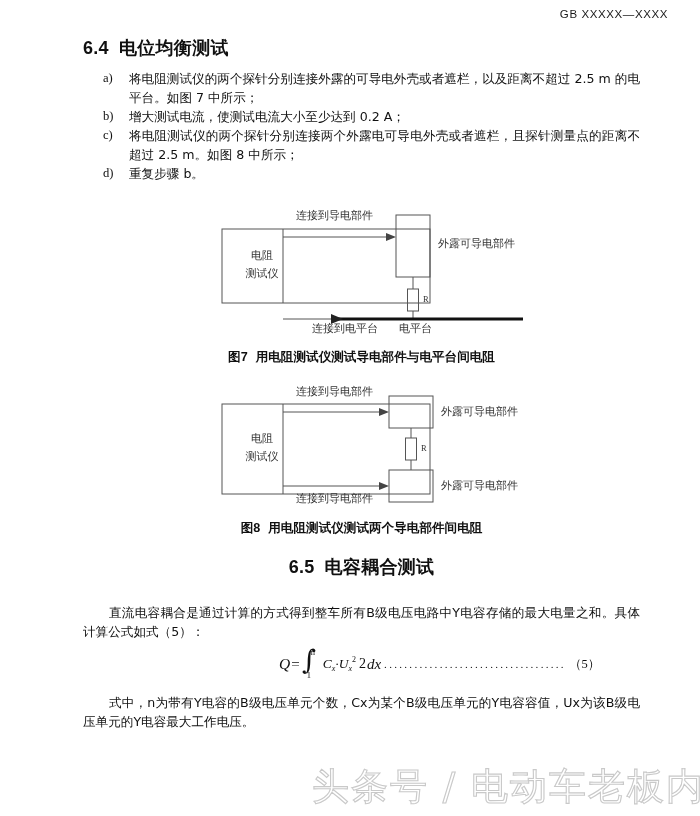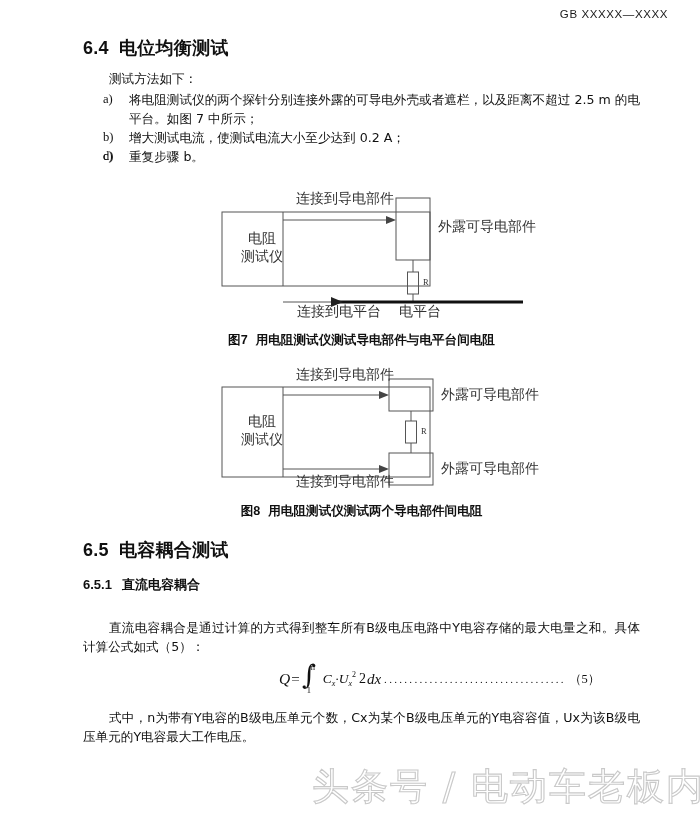--- a/index.html
+++ b/index.html
@@ -110,21 +110,21 @@
     margin-right: 8px;
   }
 
   .diagram {
     position: relative;
     width: 557px;
   }
   .diagram svg { display: block; }
   .dg-label {
     position: absolute;
-    font-size: 14px;
+    font-size: 11px;
     color: #333;
     white-space: nowrap;
     line-height: 13px;
   }
   .dg-label.r { font-family: "Liberation Serif", serif; font-size: 8.5px; }
 
   
   .formula-row {
     position: relative;
     height: 42px;
@@ -228,33 +228,33 @@
 
   <div class="header">GB XXXXX—XXXX</div>
 
   <div class="content">
 
     <div class="h2">
       <span class="num">6.4</span><span>电位均衡测试</span>
     </div>
 
 
-    <p class="para indent">测试方法如下：</p>
 
     <ul class="steps">
       <li>
         <span class="mark">a)</span>
         <span>将电阻测试仪的两个探针分别连接外露的可导电外壳或者遮栏，以及距离不超过 2.5 m 的电平台。如图 7 中所示；</span>
       </li>
       <li>
         <span class="mark">b)</span>
         <span>增大测试电流，使测试电流大小至少达到 0.2 A；</span>
       </li>
       <li>
         <span class="mark">c)</span>
+        <span>将电阻测试仪的两个探针分别连接两个外露电可导电外壳或者遮栏，且探针测量点的距离不超过 2.5 m。如图 8 中所示；</span>
       </li>
       <li>
         <span class="mark">d)</span>
         <span>重复步骤 b。</span>
       </li>
     </ul>
 
     <div class="figure" style="margin-top:14px;">
       <div class="diagram" style="height:128px;">
         <svg width="557" height="128" viewBox="0 0 557 128">
@@ -282,21 +282,21 @@
 
         <div class="dg-label" style="left:158px; top:52px; text-align:center; width:42px;">电阻</div>
         <div class="dg-label" style="left:152px; top:70px; text-align:center; width:54px;">测试仪</div>
 
         <div class="dg-label" style="left:213px; top:12px;">连接到导电部件</div>
 
         <div class="dg-label" style="left:355px; top:40px;">外露可导电部件</div>
 
         <div class="dg-label r" style="left:340px; top:96px;">R</div>
 
-        <div class="dg-label" style="left:214px; top:125px;text-align:right;">连接到电平台</div>
+        <div class="dg-label" style="left:229px; top:125px;text-align:right;">连接到电平台</div>
 
         <div class="dg-label" style="left:316px; top:125px;">电平台</div>
       </div>
 
       <div class="fig-caption" style="margin-top:24px;">
         <span class="lbl">图7</span><span>用电阻测试仪测试导电部件与电平台间电阻</span>
       </div>
     </div>
 
     <div class="figure" style="margin-top:16px;">
@@ -336,27 +336,24 @@
         <div class="dg-label" style="left:358px; top:97px;">外露可导电部件</div>
 
         <div class="dg-label" style="left:213px; top:110px;">连接到导电部件</div>
       </div>
 
       <div class="fig-caption" style="margin-top:6px;">
         <span class="lbl">图8</span><span>用电阻测试仪测试两个导电部件间电阻</span>
       </div>
     </div>
 
-    <div class="h2" style="margin-top:18px;">
+    <div class="h2" style="margin-top:18px;text-align:center;">
       <span class="num">6.5</span><span>电容耦合测试</span>
     </div>
 
-    <div class="h3" style="margin-top:14px;">
-      <span class="num">6.5.1</span><span>直流电容耦合</span>
-    </div>
 
     <p class="para indent" style="margin-top:24px;">直流电容耦合是通过计算的方式得到整车所有B级电压电路中Y电容存储的最大电量之和。具体计算公式如式（5）：</p>
 
     <div class="formula-row">
       <div class="formula">
         <span class="q">Q</span>
           <span class="eq">=</span>
         <span class="intgl">
           <span class="sign">∫</span>
           <span class="lim-top">n</span>

